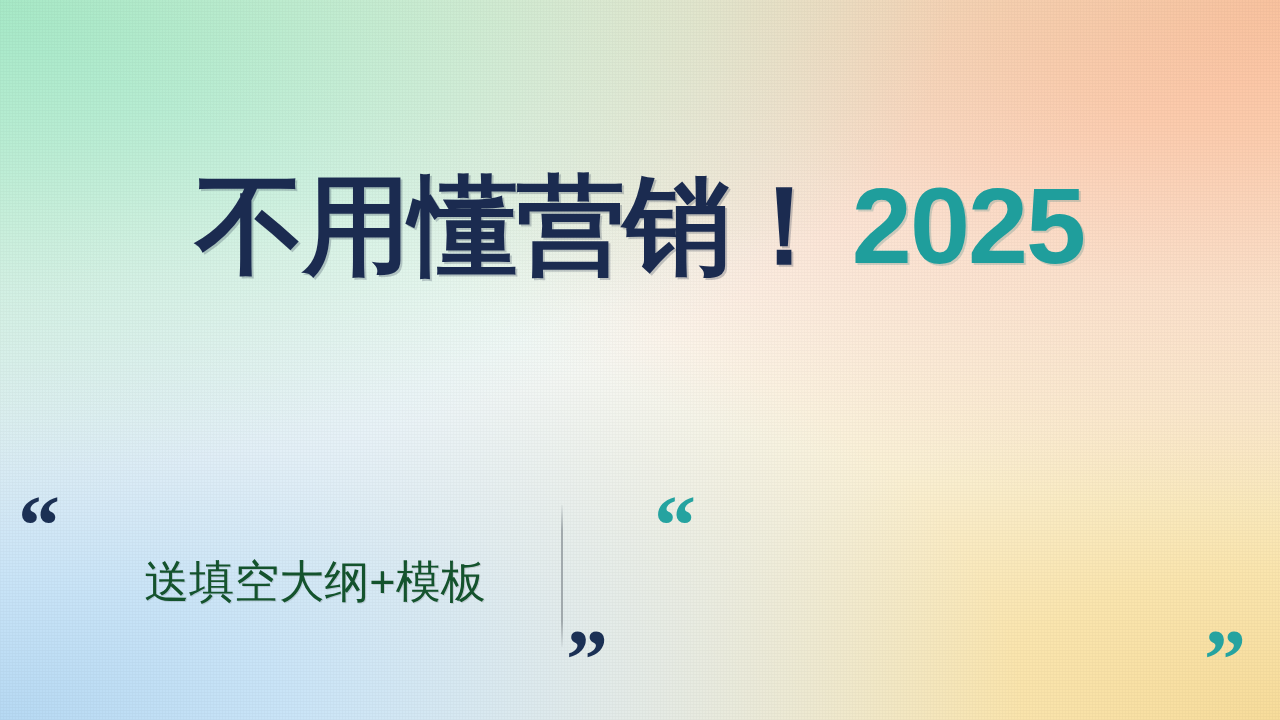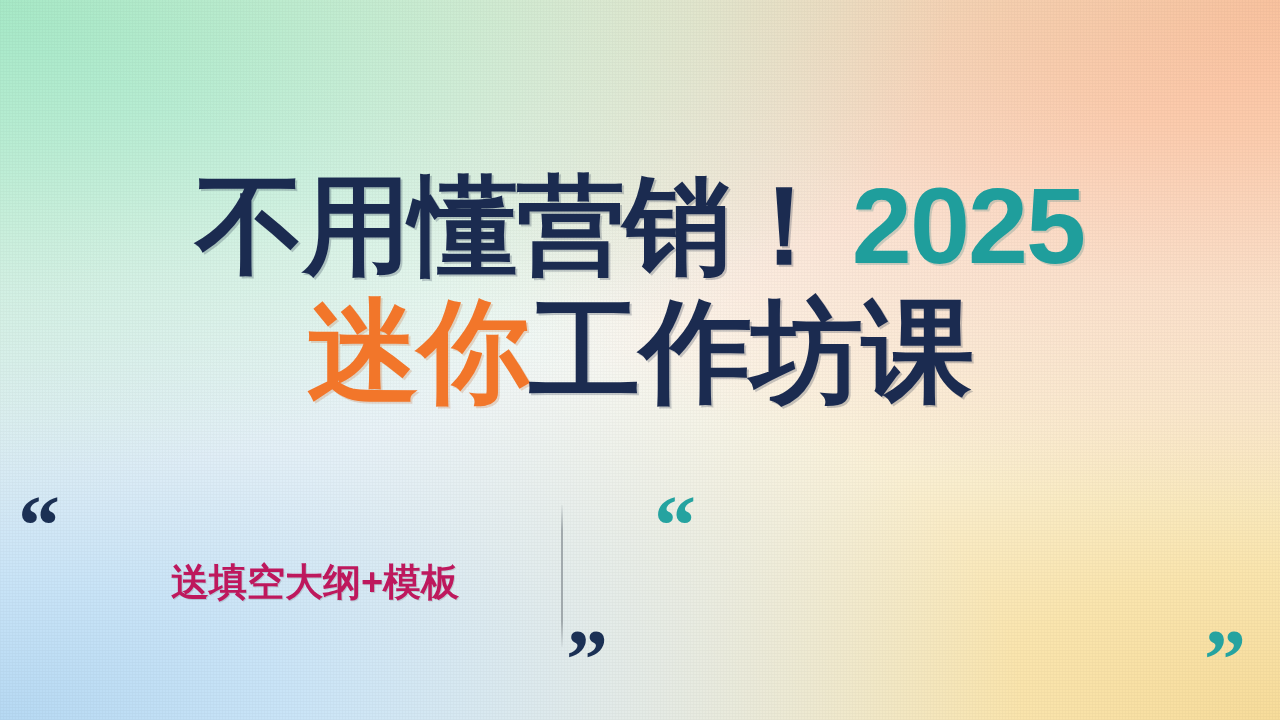--- a/index.html
+++ b/index.html
@@ -88,23 +88,23 @@
     position: relative;
     flex: 1 1 0;
     display: flex;
     align-items: center;
     justify-content: center;
   }
   .benefit-left  { padding-right: 10px; }
   .benefit-right { padding-left: 10px; }
 
   .benefit-text {
-    font-size: 38px;
-    font-weight: 700;
-    color: #be185d;
+    font-size: 45px;
+    font-weight: 400;
+    color: #14532d;
     letter-spacing: 0px;
     white-space: nowrap;
     text-shadow: 1px 1px 0 rgba(0,0,0,0.12);
   }
 
   .qmark {
     position: absolute;
     font-family: "Liberation Serif", "DejaVu Serif", serif;
     font-weight: 700;
     font-size: 84px;
@@ -136,21 +136,20 @@
 
 <div id="poster">
 
   <div class="bg-layer bg-base"></div>
   <div class="bg-layer bg-wash-left"></div>
   <div class="bg-layer bg-wash-right"></div>
   <div class="bg-layer bg-grain"></div>
 
   <div class="headline">
     <span class="hl-line hl-line-1"><span class="seg seg-navy">不用懂营销！</span><span class="seg seg-teal seg-year">2025</span></span>
-    <span class="hl-line hl-line-2"><span class="seg seg-orange">迷你</span><span class="seg seg-navy">工作坊课</span></span>
   </div>
 
   <div class="benefits">
 
     <div class="benefit benefit-left">
       <span class="qmark qmark-open q-navy">“</span>
       <span class="benefit-text">送填空大纲+模板</span>
       <span class="qmark qmark-close q-navy">”</span>
     </div>
 

